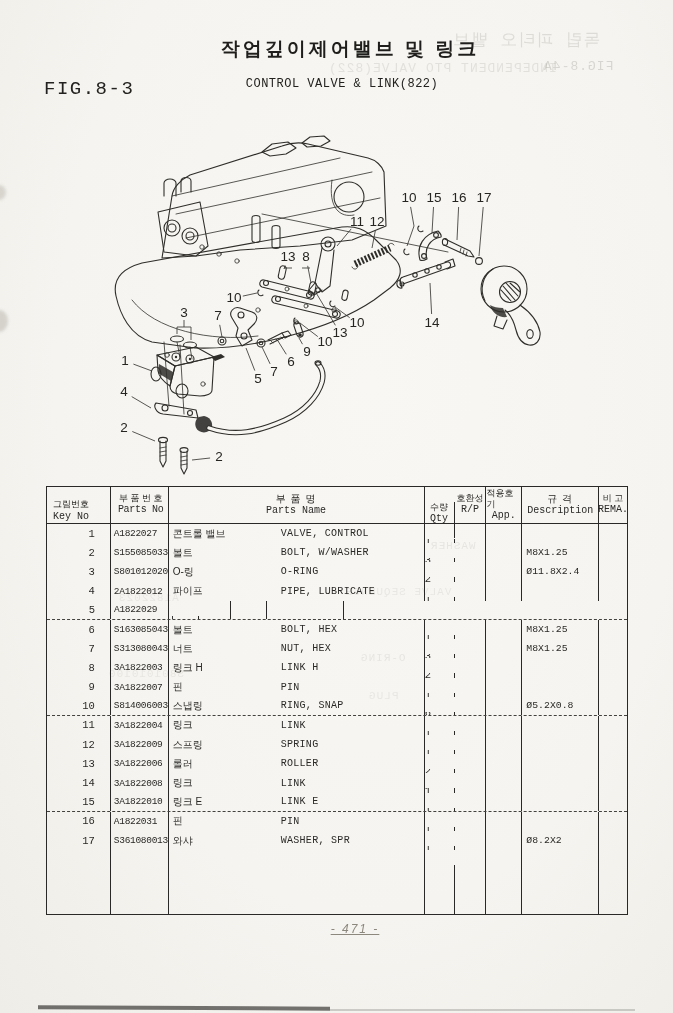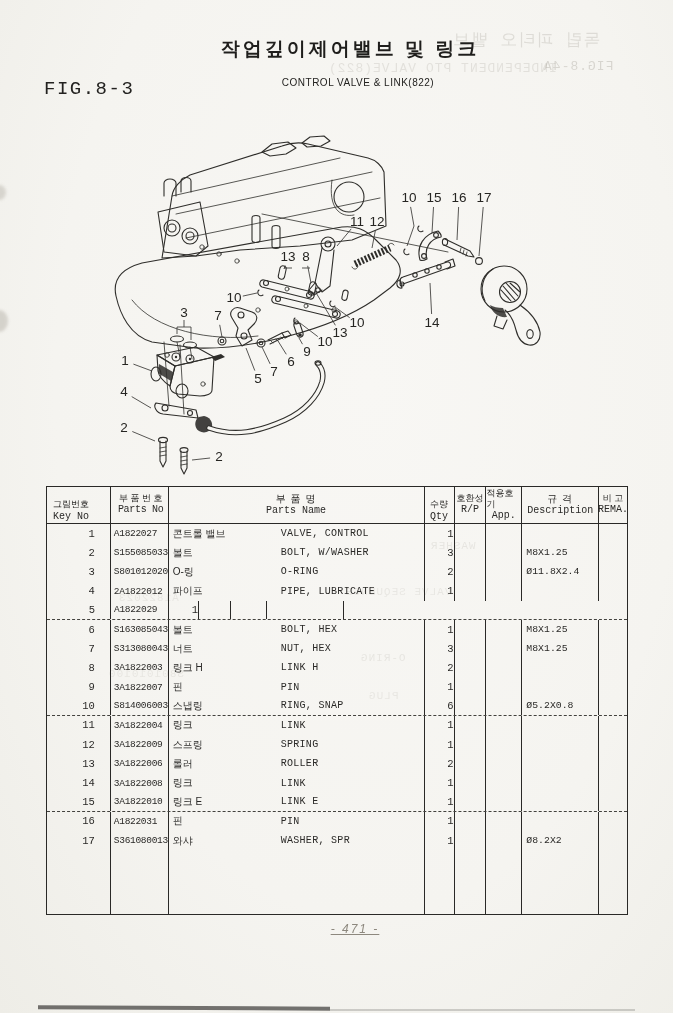--- a/index.html
+++ b/index.html
@@ -10,22 +10,22 @@
   
   .ghost-layer{position:absolute;inset:0;z-index:1;pointer-events:none;}
   .ghost-frag{position:absolute;transform:scaleX(-1);color:#8d887d;white-space:nowrap;
     font-family:"Liberation Mono", monospace;letter-spacing:1px;}
   
   .content{position:absolute;inset:0;z-index:2;border-radius:19px;}
   .title-ko{position:absolute;top:36px;left:120px;width:460px;text-align:center;
     font-size:19px;letter-spacing:3px;font-weight:600;color:#1f1e1c;}
   .fig-label{position:absolute;top:78px;left:44px;font-size:19px;letter-spacing:1.5px;
     font-family:"Liberation Mono", monospace;color:#232220;}
-  .title-en{position:absolute;top:77px;left:128px;width:460px;text-align:center;
-    font-size:10px;letter-spacing:.5px;font-family:Liberation Sans, sans-serif;color:#232220;}
+  .title-en{position:absolute;top:77px;left:112px;width:460px;text-align:center;
+    font-size:12px;letter-spacing:.5px;font-family:Liberation Mono, monospace;color:#232220;}
   
   .diagram{position:absolute;left:0;top:0;width:673px;height:486px;}
   .diagram *{vector-effect:non-scaling-stroke;}
   .ln{stroke:var(--line);fill:none;stroke-width:1.1;stroke-linecap:round;stroke-linejoin:round;}
   .thin{stroke-width:.8;}
   .dark{fill:var(--line);stroke:none;}
   .tube-out{stroke:var(--line);fill:none;stroke-width:5.5;stroke-linecap:round;}
   .tube-in{stroke:var(--paper);fill:none;stroke-width:3.4;stroke-linecap:round;}
   .coil{stroke:var(--line);stroke-width:7;stroke-dasharray:2 1.7;fill:none;}
   .leader{stroke:#3a3936;stroke-width:.85;fill:none;}
@@ -44,21 +44,21 @@
   .hen{font-size:10px;}
   .tbody{flex:none;}
   .trow{display:flex;height:19.2px;align-items:stretch;}
   .trow.dashed{border-bottom:1.1px dashed #43423e;}
   .c{display:flex;align-items:center;border-right:1.2px solid var(--ink);overflow:hidden;}
   .col-key{width:64px;justify-content:flex-end;padding-right:15px;font-size:10.5px;}
   .col-pno{width:58px;padding-left:3px;font-size:9.5px;letter-spacing:-.3px;}
   .col-name{width:257px;padding-left:4px;}
   .col-name .ko{width:108px;flex:none;font-family:"Liberation Sans", sans-serif;font-size:10px;}
   .col-name .en{font-size:10px;letter-spacing:.3px;}
-  .col-qty{width:30px;justify-content:flex-end;font-size:10.5px;}
+  .col-qty{width:30px;justify-content:flex-start;font-size:10.5px;margin-top:15px;}
   .col-rp{width:32px;}
   .col-app{width:36px;}
   .col-desc{width:77px;padding-left:4px;font-size:9.8px;}
   .col-rema{width:28px;border-right:none;font-size:9.5px;}
   .text-ext{flex:1;display:flex;}
   
   .page-number{position:absolute;left:300px;top:922px;width:110px;text-align:center;
     font-style:italic;font-size:12px;letter-spacing:2px;color:#8d887e;text-decoration:underline;}
   .edge-blob{position:absolute;background:#b7b3aa;border-radius:50%;filter:blur(1.5px);}
   .blob1{left:-7px;top:185px;width:13px;height:15px;opacity:.45;}

